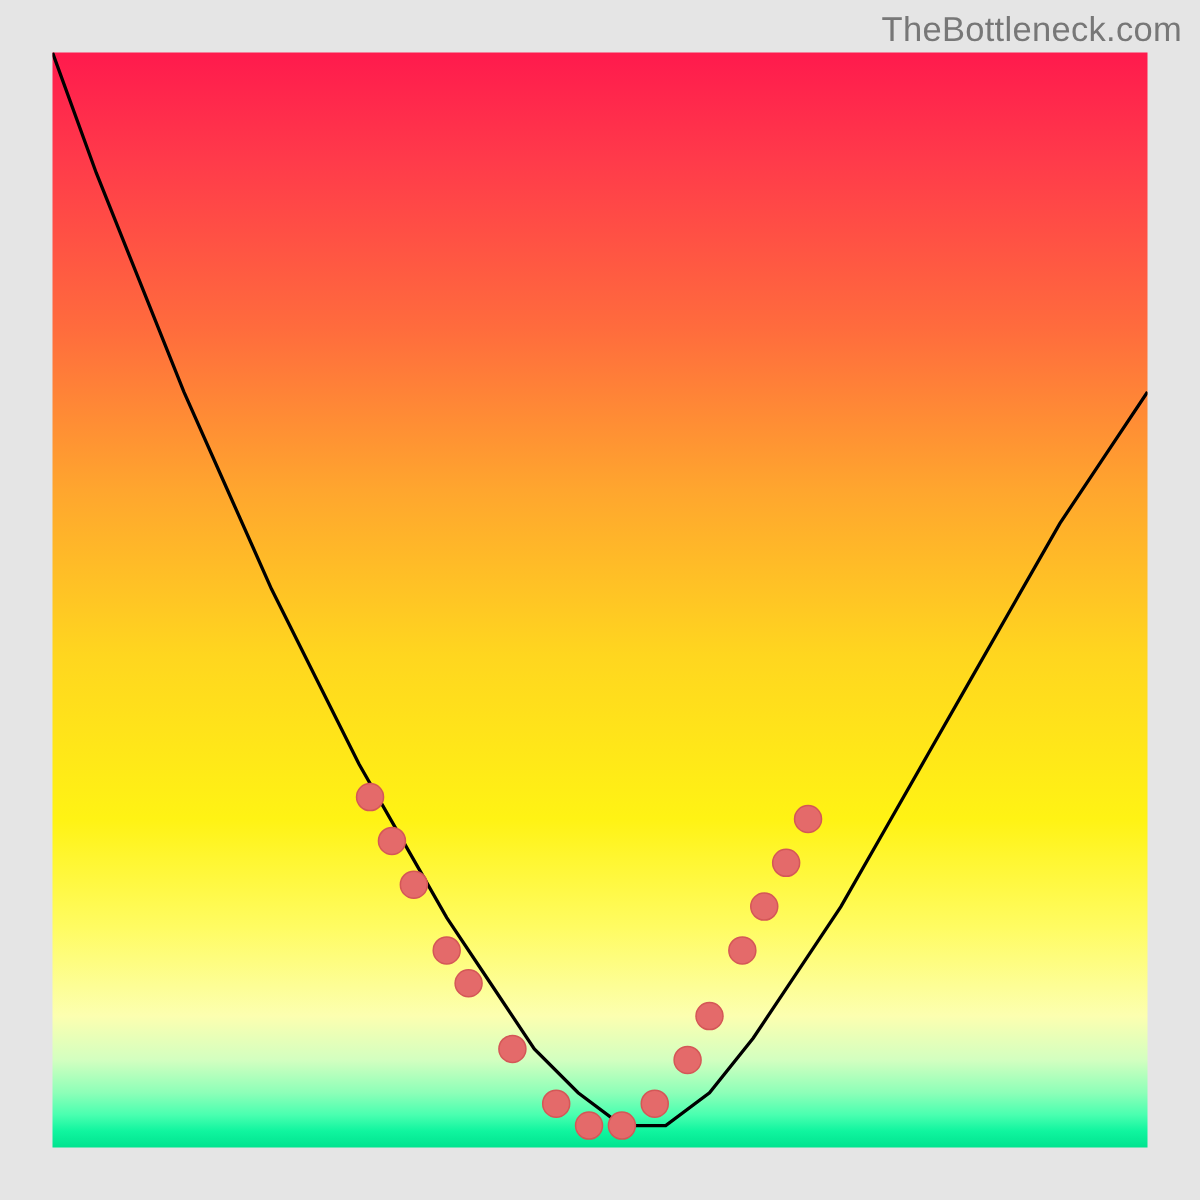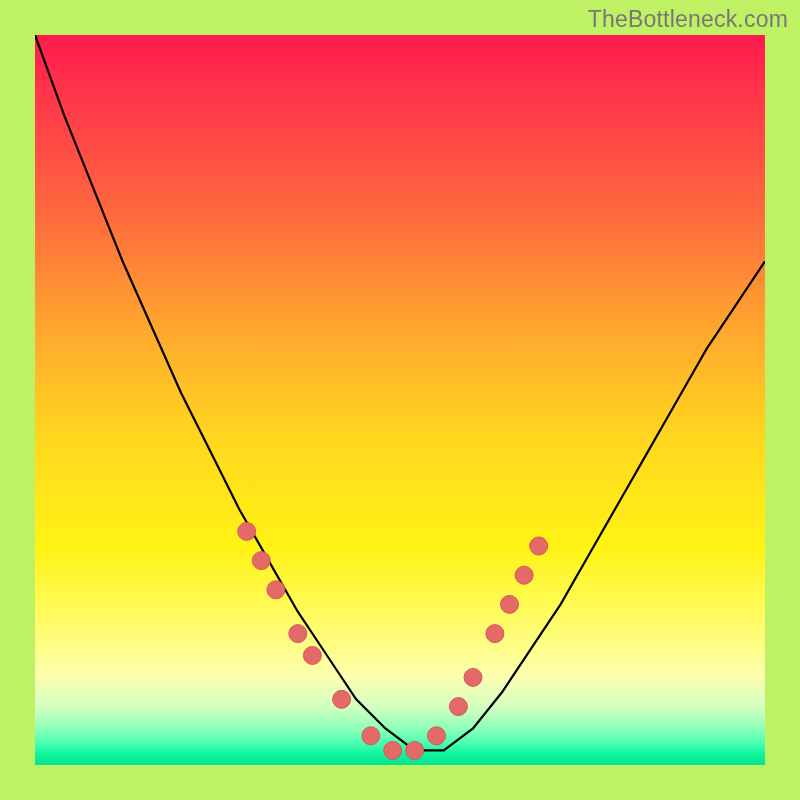--- a/index.html
+++ b/index.html
@@ -8,21 +8,21 @@
     width: 800px;
     height: 800px;
     overflow: hidden;
     background: #000;
     font-family: Arial, Helvetica, sans-serif;
   }
   .wrap {
     position: relative;
     width: 800px;
     height: 800px;
-    background: #bef264;
+    background: #e5e5e5;
   }
   .plot {
     position: absolute;
     left: 35px;
     top: 35px;
     width: 730px;
     height: 730px;
     background: linear-gradient(to bottom,
       #ff1a4d 0%,
       #ff3b4a 10%,

